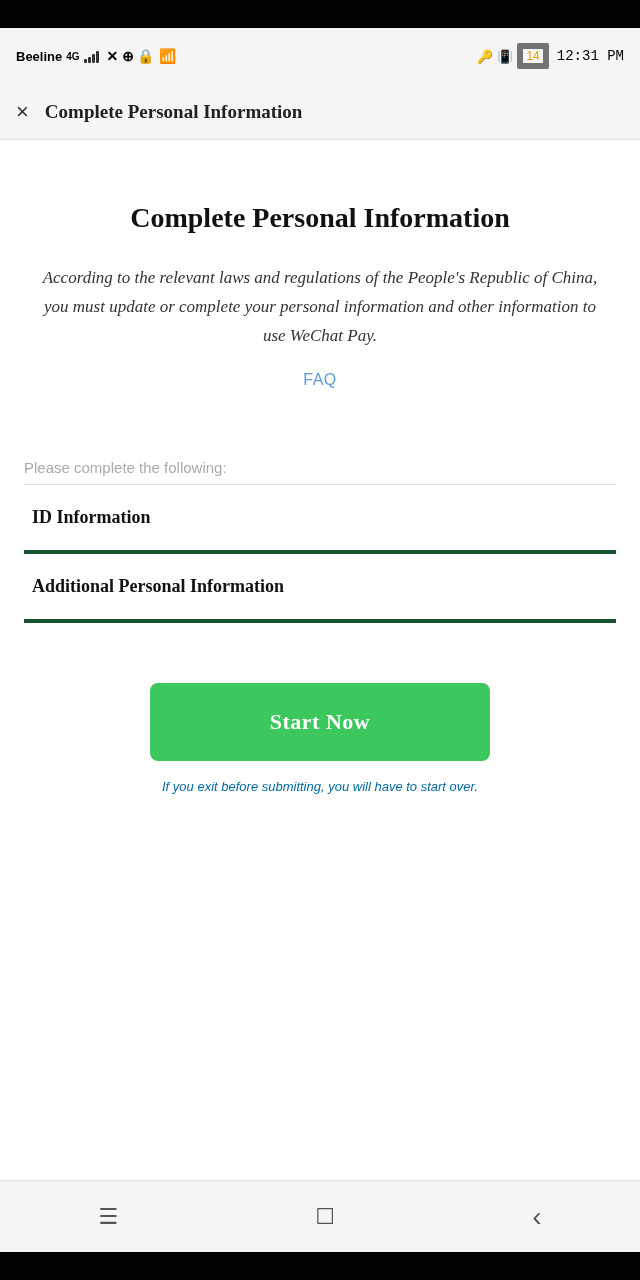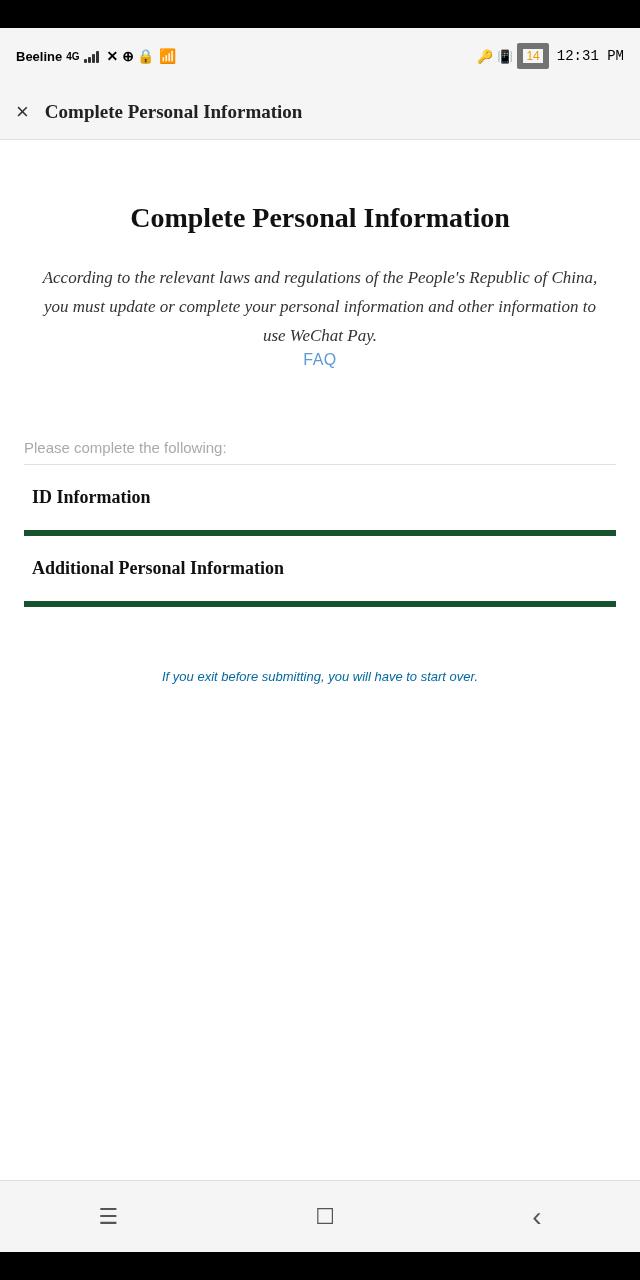--- a/index.html
+++ b/index.html
@@ -108,20 +108,21 @@
       margin-bottom: 28px;
       line-height: 1.3;
     }
 
     .hero-description {
       font-size: 17px;
       font-family: Georgia, serif;
       color: #333;
       line-height: 1.7;
       font-style: italic;
+      margin-bottom: 20px;
     }
 
     .faq-link {
       color: #5b9bd5;
       font-size: 16px;
       font-family: Arial, sans-serif;
       text-decoration: none;
       letter-spacing: 0.5px;
     }
 
@@ -142,21 +143,21 @@
       background: #e0e0e0;
       margin: 0 0 0 0;
     }
 
     .checklist-item {
       padding: 22px 8px;
       font-size: 18px;
       font-weight: bold;
       font-family: Georgia, serif;
       color: #111;
-      border-bottom: 6px solid #14532d;
+      border-bottom: 4px solid #14532d;
     }
 
     
     .button-area {
       padding: 60px 40px 20px 40px;
       display: flex;
       flex-direction: column;
       align-items: center;
       gap: 16px;
     }
@@ -257,20 +258,21 @@
     <div class="divider"></div>
     <div class="checklist-item">
       <span>ID Information</span>
     </div>
     <div class="checklist-item">
       <span>Additional Personal Information</span>
     </div>
   </div>
 
   <div class="button-area">
+    <button class="start-now-btn">Start Now</button>
     <p class="warning-text">If you exit before submitting, you will have to start over.</p>
   </div>
 
 </div>
 
 <div class="bottom-nav">
   <span class="nav-icon">☰</span>
   <span class="nav-icon">☐</span>
   <span class="nav-icon" style="font-size:28px;">‹</span>
 </div>

